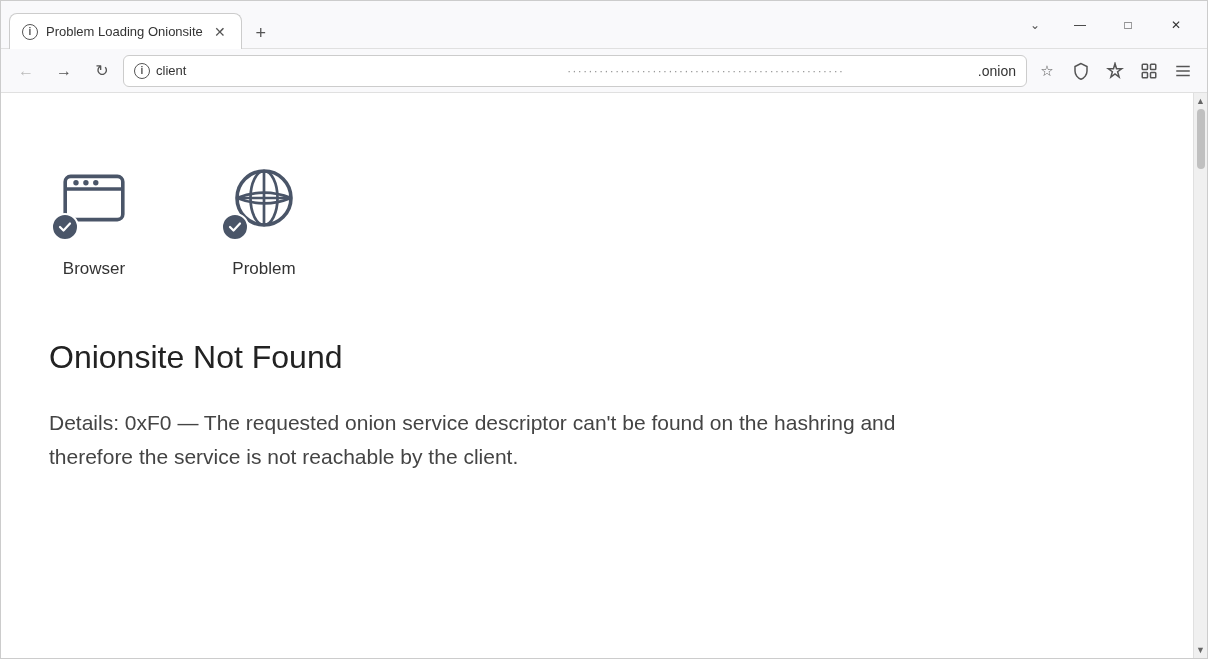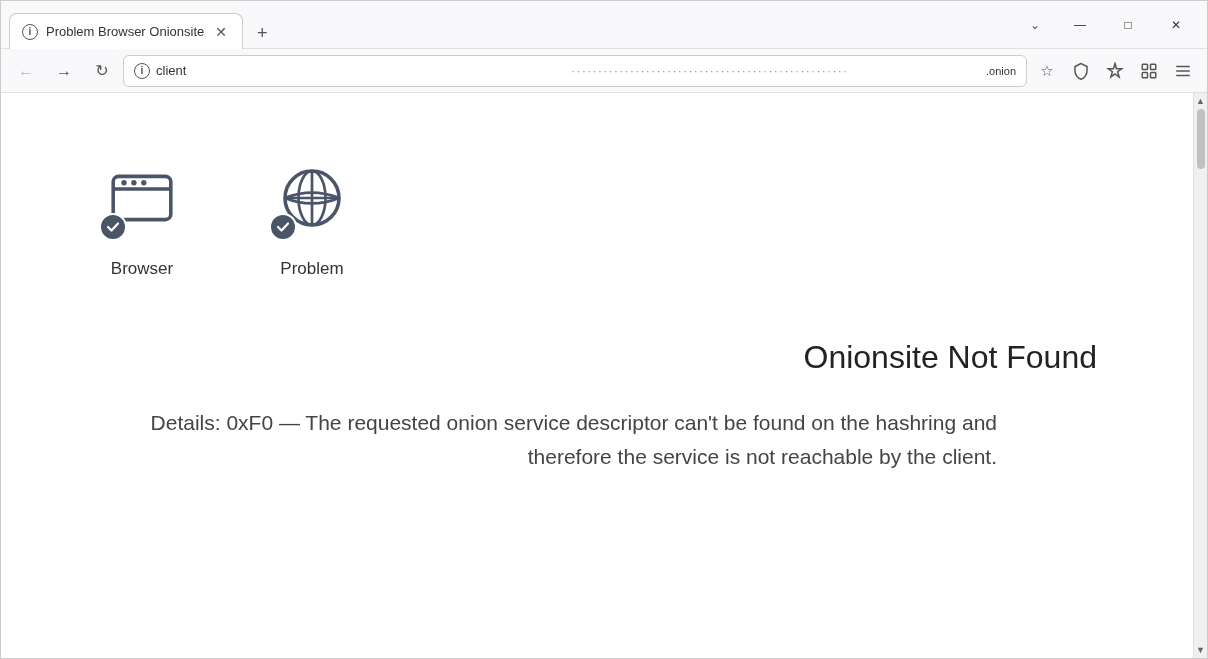--- a/index.html
+++ b/index.html
@@ -20,27 +20,27 @@
     .win-ctrl { width: 46px; height: 32px; display: flex; align-items: center; justify-content: center; font-size: 12px; color: #333; cursor: pointer; }
     .dropdown-arrow { width: 36px; height: 48px; display: flex; align-items: center; justify-content: center; font-size: 12px; color: #555; }
 
     
     .nav-bar { height: 44px; background: #f9f9fb; border-bottom: 1px solid #e0e0e0; display: flex; align-items: center; padding: 0 8px; gap: 4px; }
     .nav-btn { width: 34px; height: 34px; display: flex; align-items: center; justify-content: center; border-radius: 50%; cursor: pointer; font-size: 16px; color: #555; border: none; background: transparent; }
     .nav-btn.disabled { color: #bbb; cursor: default; }
     .address-bar { flex: 1; height: 32px; border: 1.5px solid #ccc; border-radius: 6px; display: flex; align-items: center; padding: 0 10px; background: #fff; gap: 6px; }
     .addr-info-icon { width: 16px; height: 16px; border: 1.5px solid #555; border-radius: 50%; display: flex; align-items: center; justify-content: center; font-size: 10px; color: #555; font-weight: bold; flex-shrink: 0; }
     .addr-text { font-size: 13px; color: #333; flex: 1; }
-    .addr-suffix { color: #333; font-size: 11px; }
+    .addr-suffix { color: #333; font-size: 14px; }
     .nav-actions { display: flex; align-items: center; gap: 2px; }
     .nav-action-btn { width: 32px; height: 32px; display: flex; align-items: center; justify-content: center; border-radius: 50%; cursor: pointer; font-size: 15px; color: #555; }
 
     
     .page-content { flex: 1; background: #fff; display: flex; overflow: hidden; }
-    .page-main { flex: 1; padding: 40px 96px; overflow-y: auto; }
+    .page-main { flex: 1; padding: 40px 48px; overflow-y: auto; }
 
     
     .scrollbar { width: 14px; background: #f0f0f0; border-left: 1px solid #e0e0e0; display: flex; flex-direction: column; align-items: center; }
     .scroll-arrow { width: 14px; height: 16px; display: flex; align-items: center; justify-content: center; font-size: 9px; color: #666; cursor: pointer; }
     .scroll-track { flex: 1; width: 100%; position: relative; }
     .scroll-thumb { width: 8px; height: 60px; background: #c0c0c0; border-radius: 4px; margin: 0 auto; cursor: pointer; }
 
     
     .status-icons { display: flex; align-items: flex-start; gap: 80px; margin-bottom: 60px; padding-top: 20px; }
     .status-item { display: flex; flex-direction: column; align-items: center; gap: 16px; }
@@ -54,34 +54,34 @@
     .onionsite-icon-svg { width: 72px; height: 72px; }
 
     
     .badge { width: 28px; height: 28px; border-radius: 50%; position: absolute; bottom: 2px; left: 2px; display: flex; align-items: center; justify-content: center; font-size: 16px; border: 2px solid #fff; }
     .badge.success { background: #4a5568; color: #fff; }
     .badge.error { background: #e8820c; color: #fff; }
 
     .status-label { font-size: 17px; color: #333; font-weight: 400; }
 
     
-    .error-section { margin-top: 20px; text-align: right; }
+    .error-section { margin-top: 20px; }
     .error-title { font-size: 32px; font-weight: 300; color: #222; margin-bottom: 30px; }
     .error-details { font-size: 21px; color: #444; line-height: 1.6; max-width: 900px; }
   </style>
 </head>
 <body>
 
 <div class="browser-window">
 
   <div class="title-bar">
     <div class="tab-bar">
       <div class="tab">
         <div class="tab-info-icon">i</div>
-        <span class="tab-title">Problem Browser Onionsite</span>
+        <span class="tab-title">Problem Loading Onionsite</span>
         <div class="tab-close">✕</div>
       </div>
       <div class="new-tab-btn">+</div>
     </div>
     <div class="dropdown-arrow">⌄</div>
     <div class="window-controls">
       <div class="win-ctrl">—</div>
       <div class="win-ctrl">□</div>
       <div class="win-ctrl close">✕</div>
     </div>

